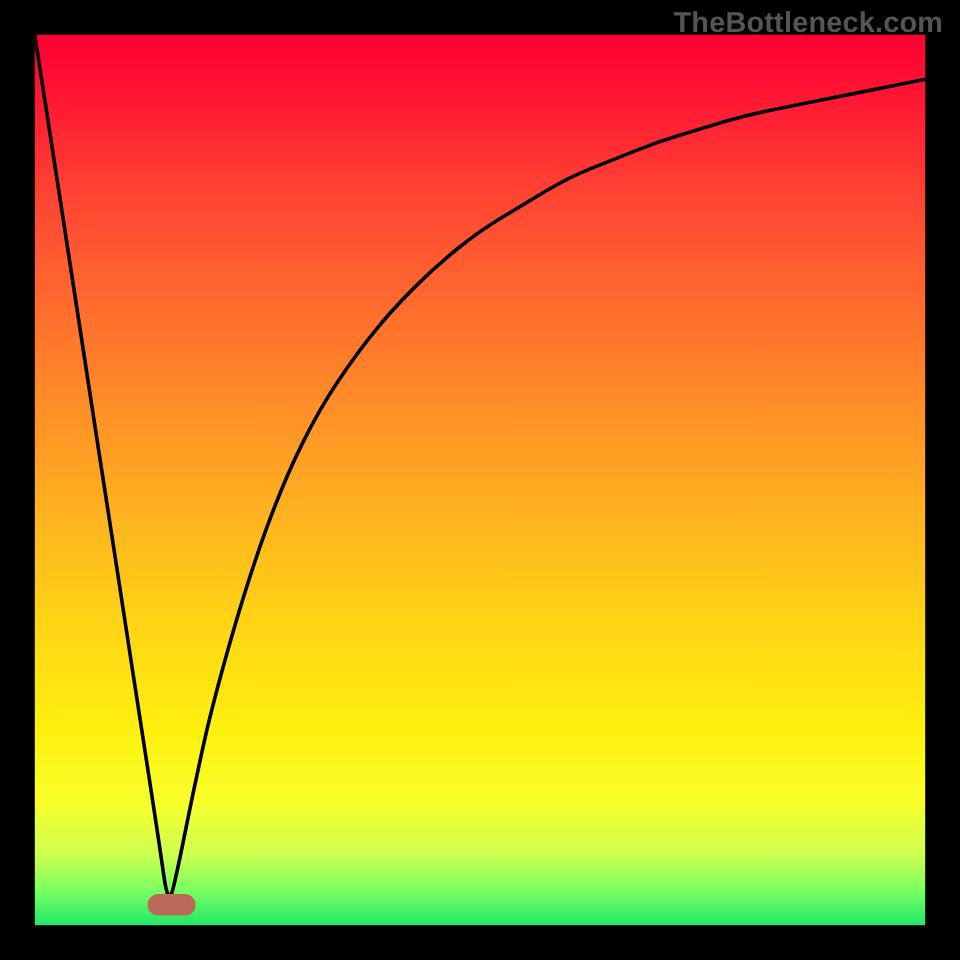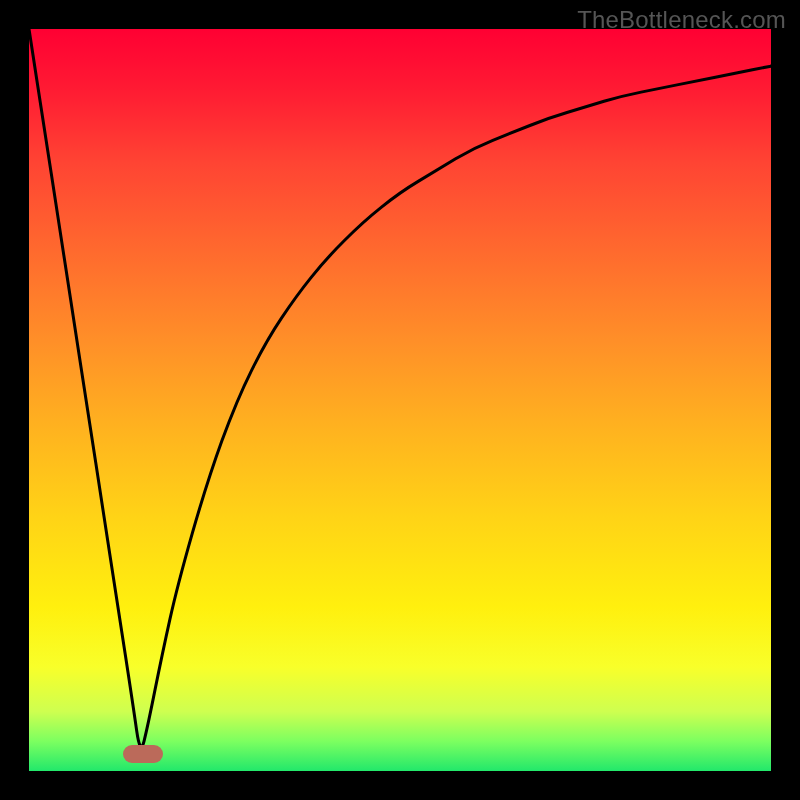--- a/index.html
+++ b/index.html
@@ -40,21 +40,21 @@
       #22e86b 100%
     );
   }
   .watermark {
     position: absolute;
     top: 6px;
     right: 14px;
     color: #555;
     font-size: 24px;
     letter-spacing: 0.2px;
-    font-weight: 400;
+    font-weight: 700;
     user-select: none;
   }
   svg.curve {
     position: absolute;
     left: 0;
     top: 0;
     width: 742px;
     height: 742px;
   }
   .valley {

